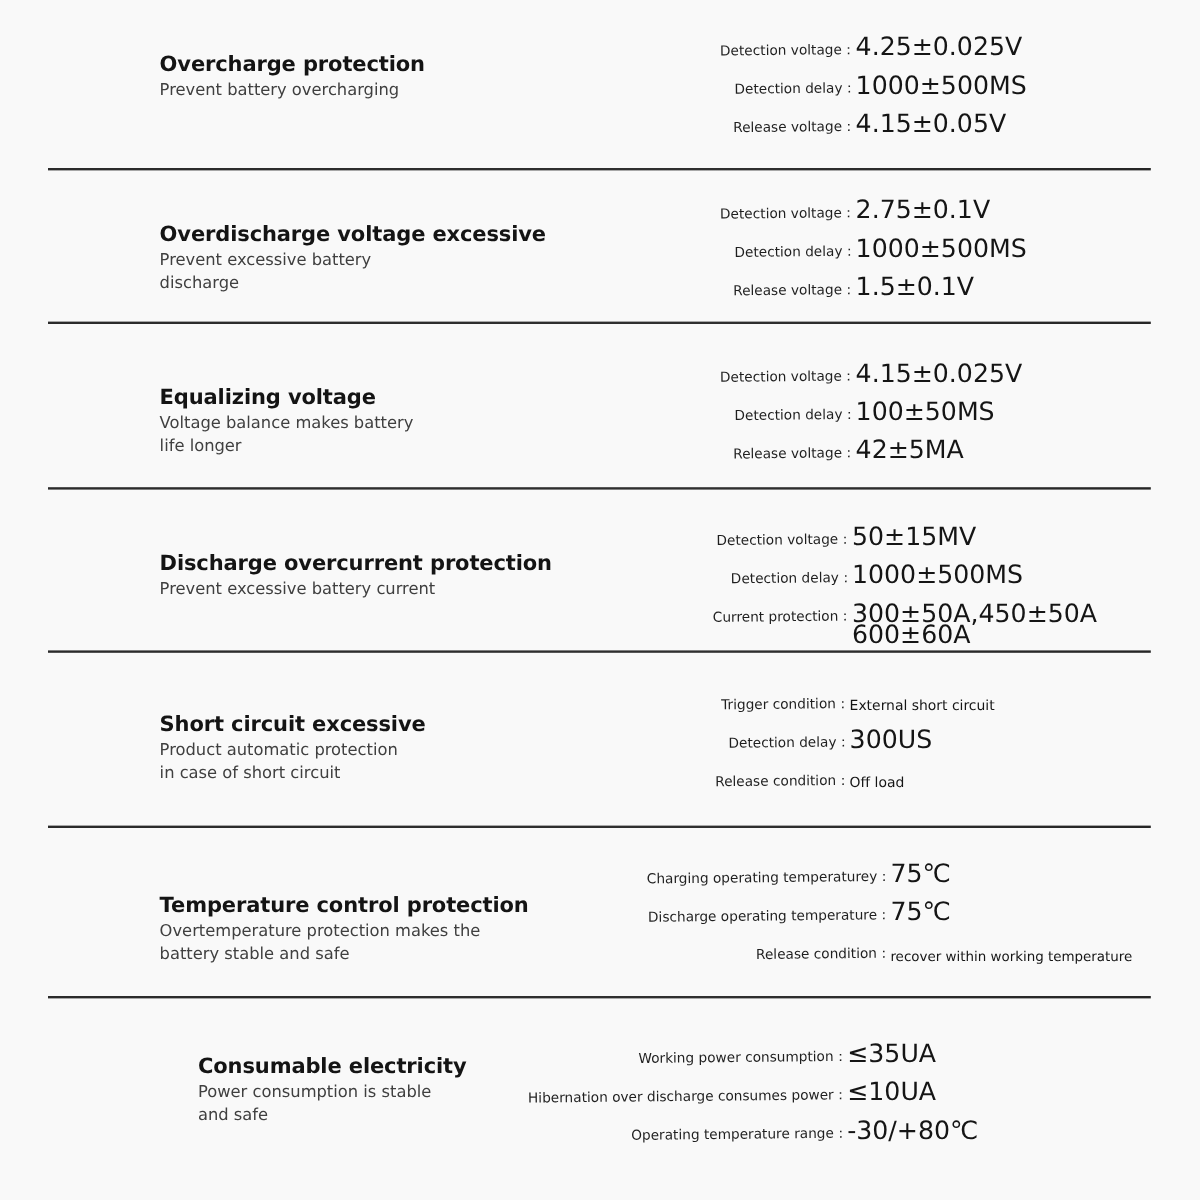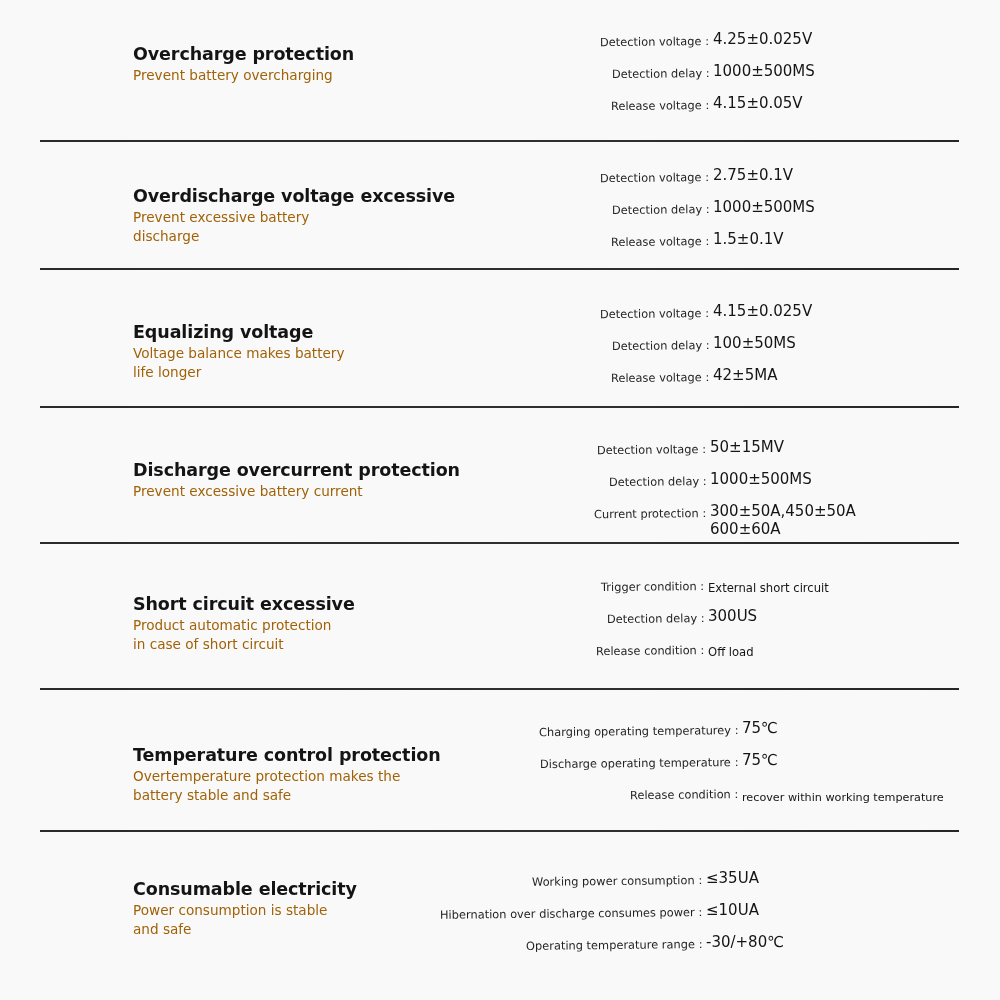--- a/index.html
+++ b/index.html
@@ -41,21 +41,21 @@
     font-size: 17.5px;
     font-weight: bold;
     letter-spacing: -0.1px;
     color: #141414;
     margin: 0 0 2px 0;
     white-space: nowrap;
   }
   .subtitle {
     font-size: 13.6px;
     font-weight: normal;
-    color: #a16207;
+    color: #404040;
     line-height: 19px;
     margin: 0;
   }
   .specs {
     position: absolute;
     display: block;
   }
   .spec {
     position: relative;
     display: block;
@@ -69,21 +69,21 @@
     font-size: 11.4px;
     color: #1f1f1f;
     white-space: nowrap;
     transform: rotate(-0.6deg);
     transform-origin: right center;
   }
   .spec-value {
     position: absolute;
     left: 0;
     top: -4px;
-    font-size: 15px;
+    font-size: 21px;
     color: #151515;
     white-space: nowrap;
     line-height: 19px;
   }
   .spec-value.small {
     font-size: 11.6px;
     top: 0px;
   }
   .spec-value.vsmall {
     font-size: 11.2px;
@@ -226,21 +226,21 @@
       </div>
       <div class="spec">
         <span class="spec-label">Release condition：</span>
         <span class="spec-value vsmall">recover within working temperature</span>
       </div>
     </div>
     <div class="divider" style="top:140px;"></div>
   </div>
 
   <div class="row" style="top:832px;height:168px;">
-    <div class="left" style="top:47px;">
+    <div class="left" style="top:47px;margin-left:32px;">
       <div class="title">Consumable electricity</div>
       <div class="subtitle">Power consumption is stable</div>
       <div class="subtitle">and safe</div>
     </div>
     <div class="specs" style="left:706px;top:41px;">
       <div class="spec">
         <span class="spec-label">Working power consumption：</span>
         <span class="spec-value">≤35UA</span>
       </div>
       <div class="spec">

